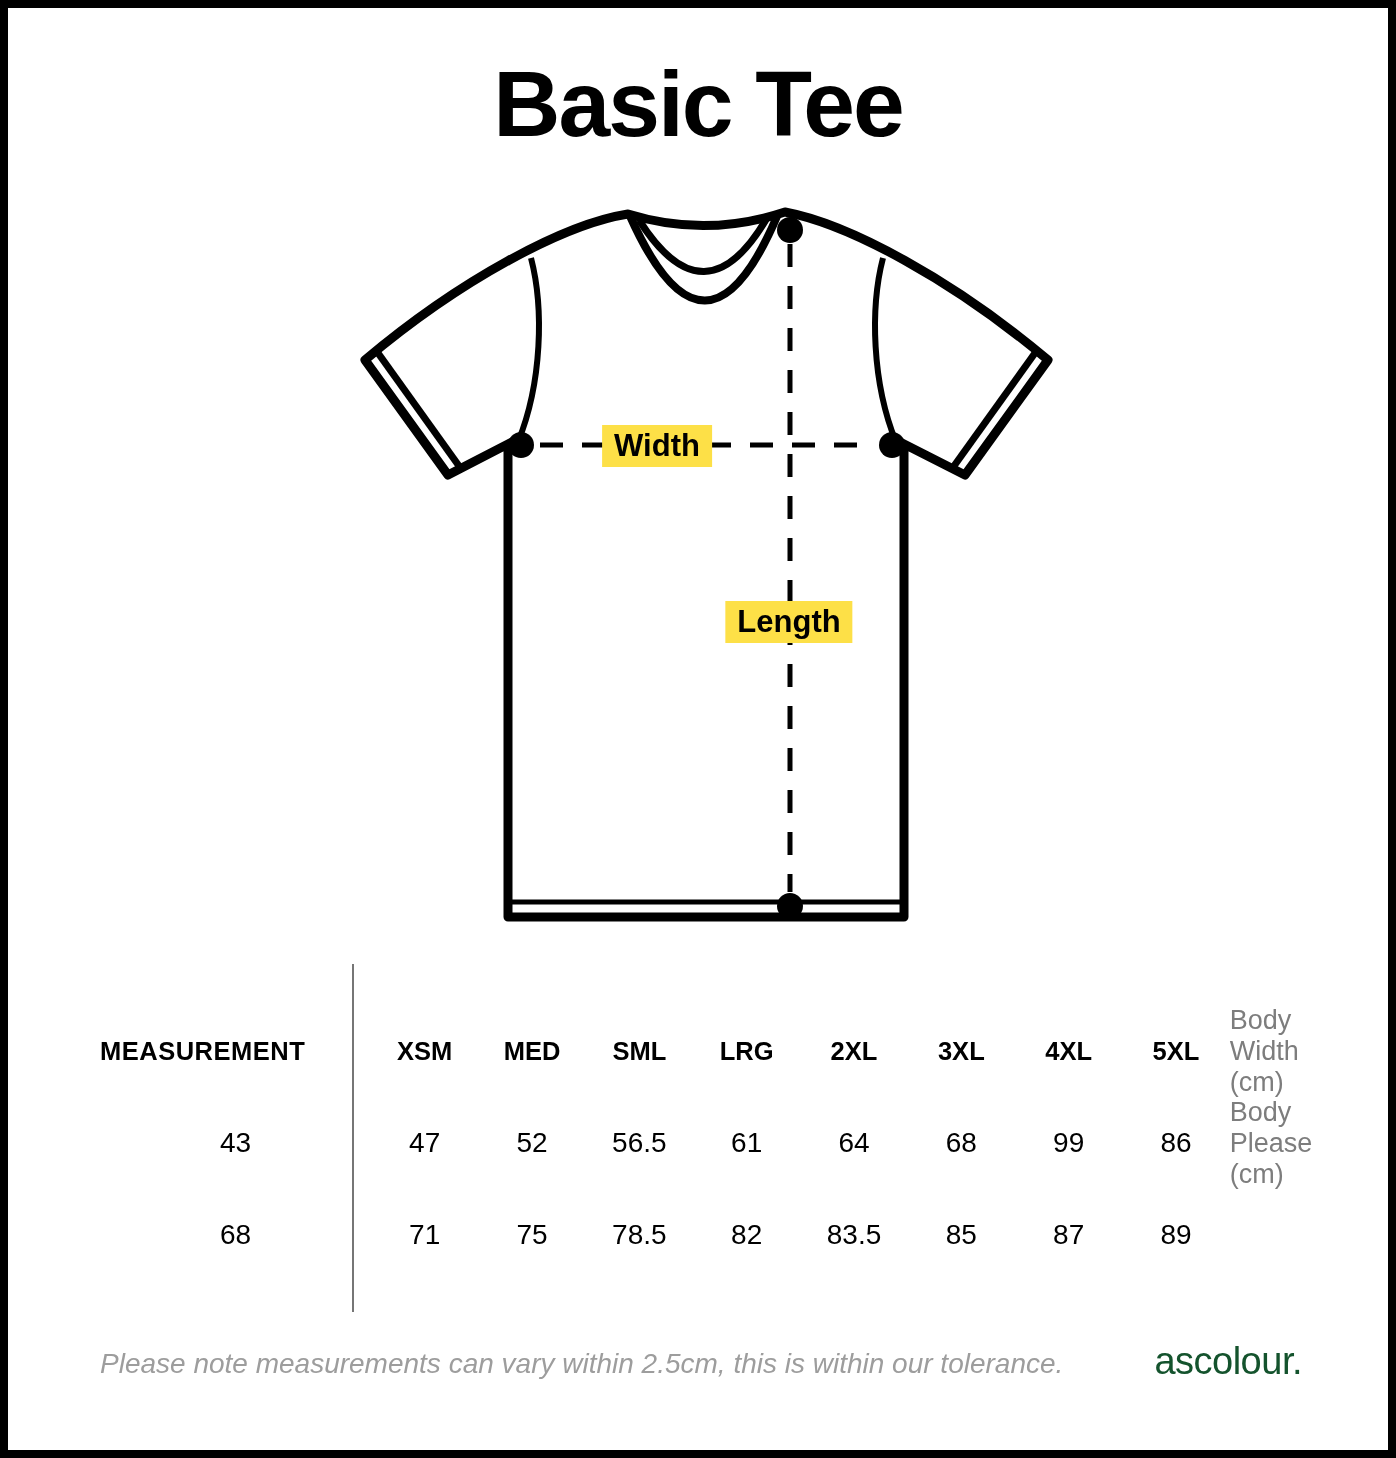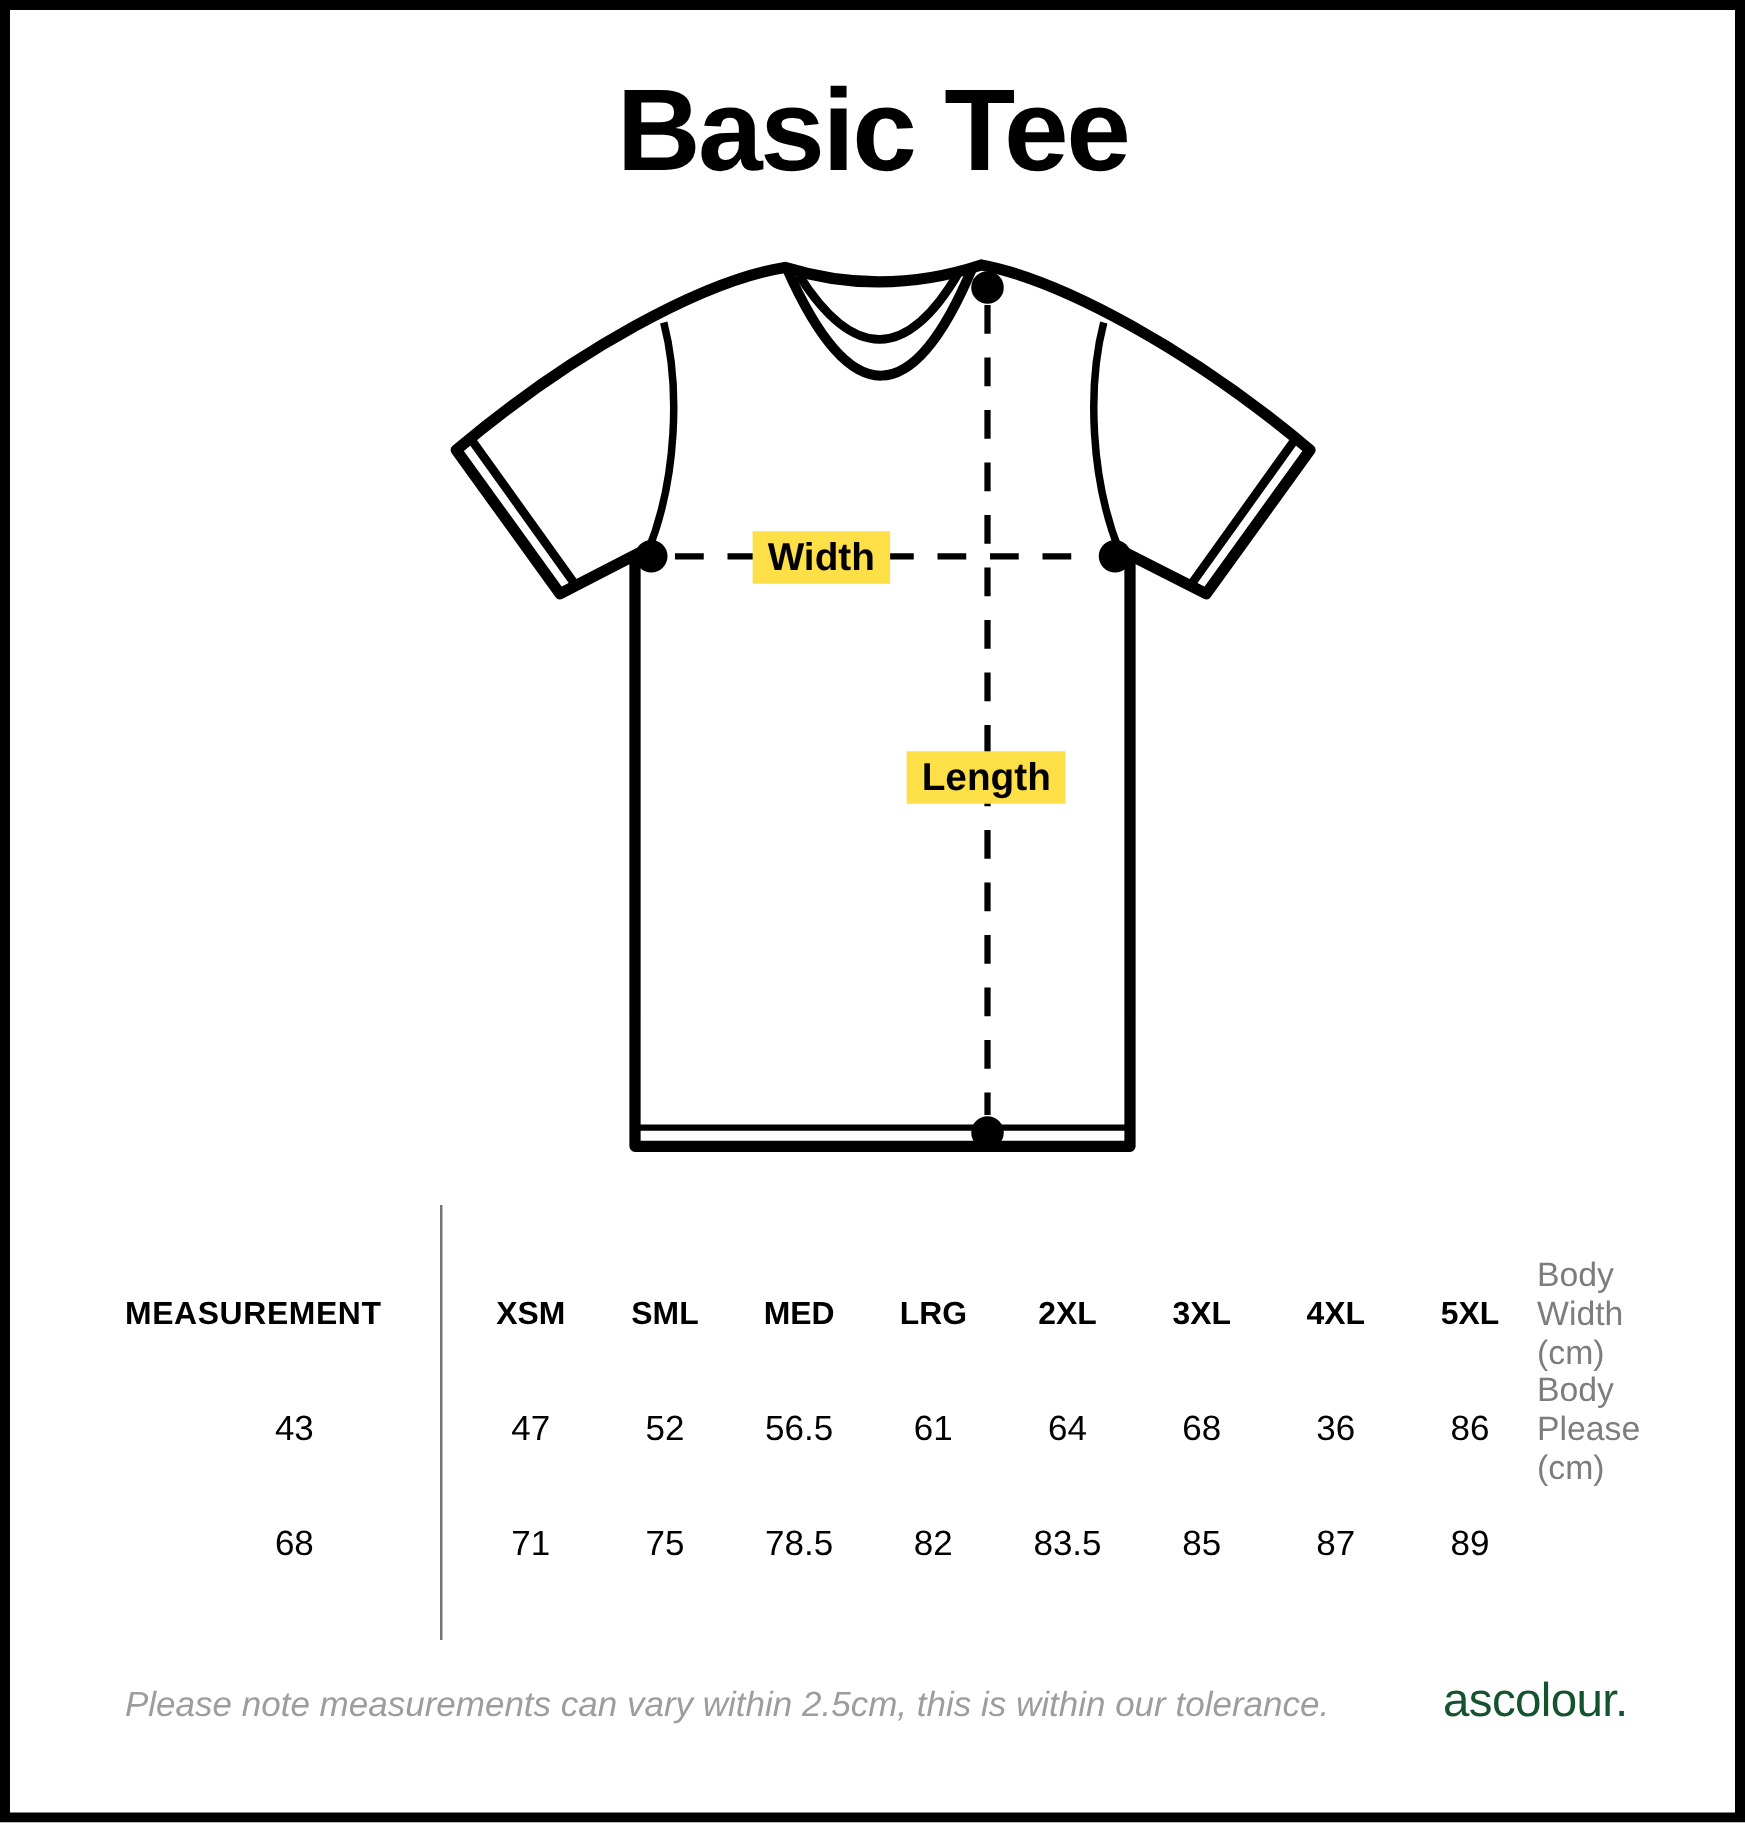--- a/index.html
+++ b/index.html
@@ -120,37 +120,37 @@
     <span class="dim-label width">Width</span>
     <span class="dim-label length">Length</span>
   </div>
 
   <div class="col-divider"></div>
 
   <div class="size-table">
 
     <div class="cell head measure-head">MEASUREMENT</div>
     <div class="cell head">XSM</div>
+    <div class="cell head">MED</div>
     <div class="cell head">SML</div>
-    <div class="cell head">MED</div>
     <div class="cell head">LRG</div>
     <div class="cell head">2XL</div>
     <div class="cell head">3XL</div>
     <div class="cell head">4XL</div>
     <div class="cell head">5XL</div>
 
     <div class="cell rowlabel">Body Width (cm)</div>
     <div class="cell">43</div>
     <div class="cell">47</div>
     <div class="cell">52</div>
     <div class="cell">56.5</div>
     <div class="cell">61</div>
     <div class="cell">64</div>
     <div class="cell">68</div>
-    <div class="cell">36</div>
+    <div class="cell">99</div>
     <div class="cell">86</div>
 
     <div class="cell rowlabel">Body Please (cm)</div>
     <div class="cell">68</div>
     <div class="cell">71</div>
     <div class="cell">75</div>
     <div class="cell">78.5</div>
     <div class="cell">82</div>
     <div class="cell">83.5</div>
     <div class="cell">85</div>

